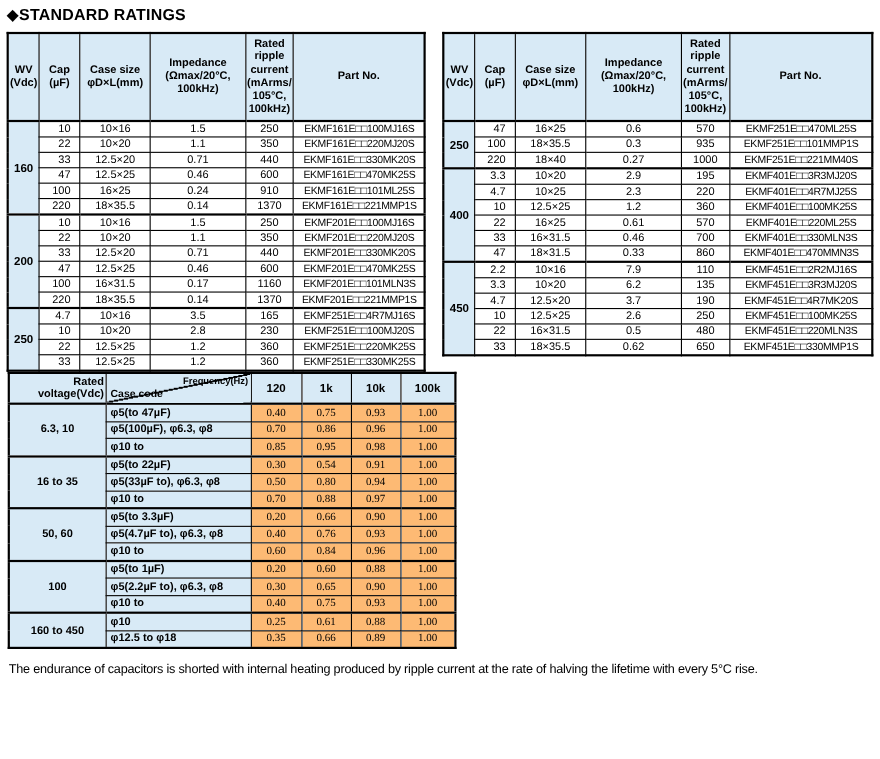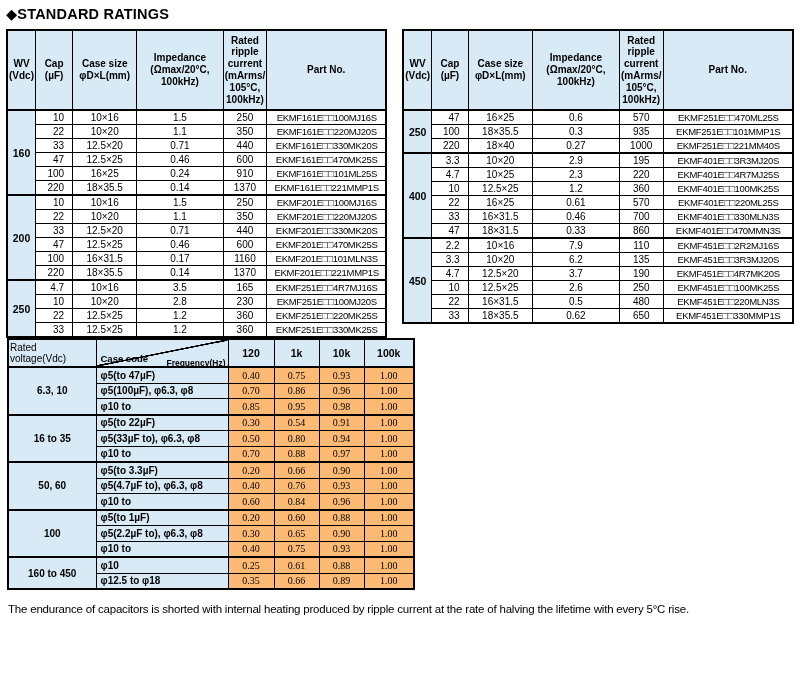--- a/index.html
+++ b/index.html
@@ -23,26 +23,26 @@
   .ratings td.rip{text-align:center;}
   .ratings td.part{text-align:center;padding-left:3px;font-size:9.5px;letter-spacing:-0.3px;}
   .ratings thead th{border-bottom:2px solid #000;}
   tr.group-start td{border-top:2px solid #000;}
 
   .lead-note{font-size:11px;margin:8px 0 0 10px;}
 
   .mult{border:2px solid #000;margin-left:1px;}
   .mult th,.mult td{border:1px solid #000;overflow:hidden;}
   .mult thead th{background:var(--hdr);border-bottom:2px solid #000;height:24px;vertical-align:middle;}
-  .mult th.h-volt{font-size:10px;font-weight:normal;text-align:left;}
+  .mult th.h-volt{font-size:10px;font-weight:bold;text-align:right;}
   .mult th.freq{font-size:10.5px;font-weight:bold;text-align:center;}
   .mult th.corner{position:relative;padding:0;
     background-image:linear-gradient(to bottom right,transparent calc(50% - 0.8px),#000 calc(50% - 0.8px),#000 calc(50% + 0.8px),transparent calc(50% + 0.8px));
     background-color:var(--hdr);}
-  .corner-top{position:absolute;top:18px;right:2px;font-size:8.5px;font-weight:bold;}
+  .corner-top{position:absolute;top:1px;right:2px;font-size:8.5px;font-weight:bold;}
   .corner-bottom{position:absolute;bottom:2px;left:4px;font-size:9.5px;font-weight:bold;}
   .mult td{height:12.5px;font-size:10px;vertical-align:middle;}
   .mult td.voltage{background:var(--hdr);font-weight:bold;text-align:center;font-size:10px;}
   .mult td.case-code{background:var(--hdr);font-weight:bold;text-align:left;padding-left:4px;white-space:nowrap;}
   .mult td.val{text-align:center;background:#fdba74;font-family:Liberation Serif, serif;}
 
   .footer{font-size:11.5px;line-height:1.35;margin:12px 0 0 2px;letter-spacing:-0.2px;}
 </style>
 </head>
 <body>

